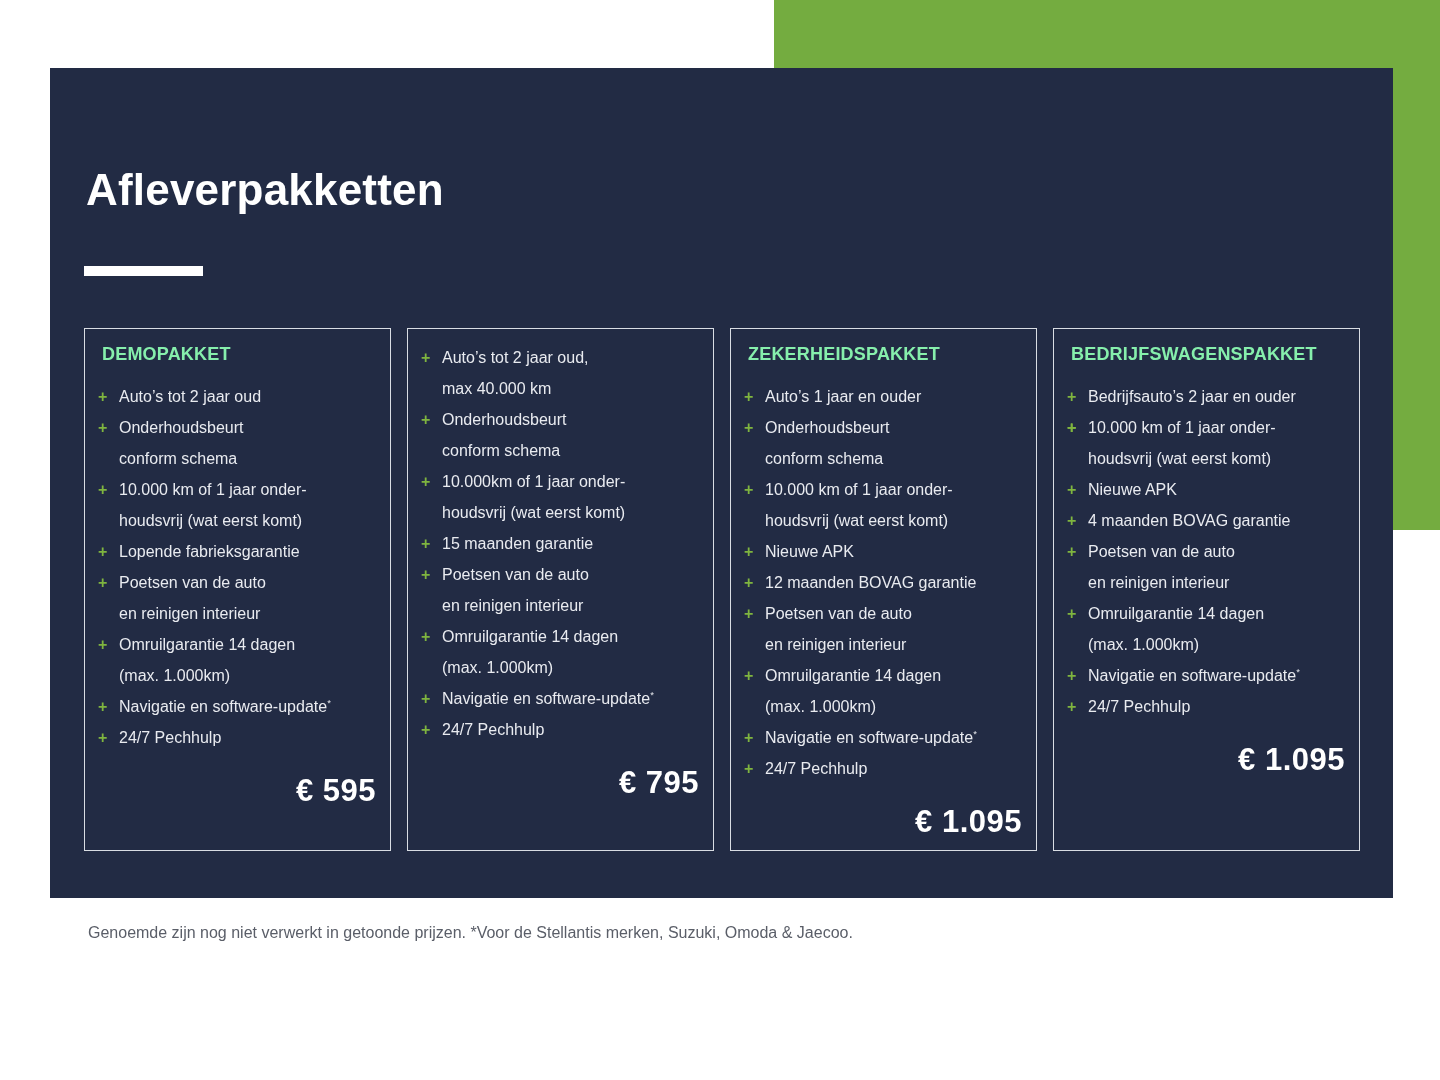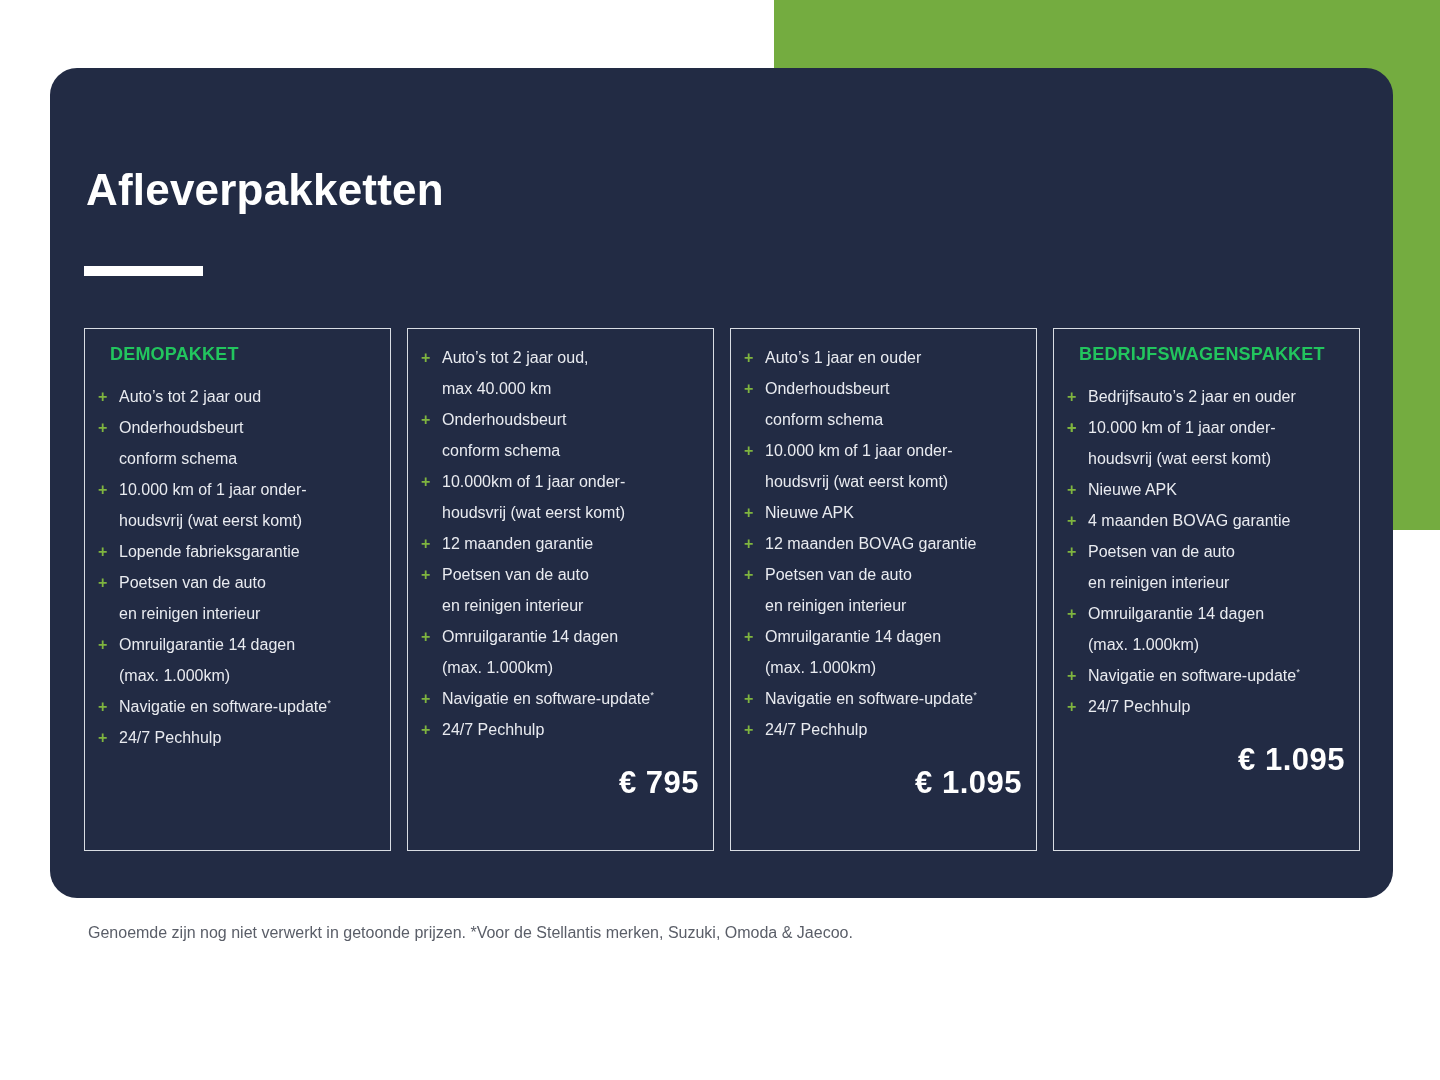--- a/index.html
+++ b/index.html
@@ -17,21 +17,20 @@
     background:#ffffff;
     font-family:"Liberation Sans", sans-serif;
   }
   .green-rect{
     position:absolute;left:774px;top:0;width:666px;height:530px;
     background:var(--green);
   }
   .panel{
     position:absolute;left:50px;top:68px;width:1343px;height:830px;
     background:var(--navy);
-    border-radius:27px;
   }
   .page-title{
     position:absolute;left:36px;top:100px;margin:0;
     font-size:44px;line-height:44px;font-weight:bold;color:#ffffff;
     letter-spacing:0.2px;
   }
   .title-underline{
     position:absolute;left:34px;top:198px;width:119px;height:10px;
     background:#ffffff;
   }
@@ -40,22 +39,22 @@
     display:flex;gap:16px;
   }
   .card{
     flex:1 1 0;height:523px;
     border:1.5px solid var(--card-border);
     padding:13px 14px 12px 13px;
     display:flex;flex-direction:column;
     background:transparent;
   }
   .card-title{
-    margin:0 0 14px 12px;
-    font-size:18px;line-height:25px;font-weight:bold;color:#22c55e;
+    margin:0 0 14px 4px;
+    font-size:18px;line-height:25px;font-weight:bold;color:#86efac;
     letter-spacing:0.2px;white-space:nowrap;
   }
   ul.items{list-style:none;margin:0;padding:0;}
   ul.items li{
     position:relative;padding-left:21px;
     color:var(--text);font-size:16px;line-height:31px;
   }
   ul.items .plus{
     position:absolute;left:0;top:0;
     color:var(--bullet-green);font-weight:bold;
@@ -85,35 +84,37 @@
         <ul class="items">
           <li><span class="plus">+</span><span class="item-text">Auto’s tot 2 jaar oud</span></li>
           <li><span class="plus">+</span><span class="item-text">Onderhoudsbeurt<br>conform schema</span></li>
           <li><span class="plus">+</span><span class="item-text">10.000 km of 1 jaar onder-<br>houdsvrij (wat eerst komt)</span></li>
           <li><span class="plus">+</span><span class="item-text">Lopende fabrieksgarantie</span></li>
           <li><span class="plus">+</span><span class="item-text">Poetsen van de auto<br>en reinigen interieur</span></li>
           <li><span class="plus">+</span><span class="item-text">Omruilgarantie 14 dagen<br>(max. 1.000km)</span></li>
           <li><span class="plus">+</span><span class="item-text">Navigatie en software-update<sup>*</sup></span></li>
           <li><span class="plus">+</span><span class="item-text">24/7 Pechhulp</span></li>
         </ul>
+        <div class="price">€ 595</div>
       </div>
       <div class="card">
         <ul class="items">
           <li><span class="plus">+</span><span class="item-text">Auto’s tot 2 jaar oud,<br>max 40.000 km</span></li>
           <li><span class="plus">+</span><span class="item-text">Onderhoudsbeurt<br>conform schema</span></li>
           <li><span class="plus">+</span><span class="item-text">10.000km of 1 jaar onder-<br>houdsvrij (wat eerst komt)</span></li>
-          <li><span class="plus">+</span><span class="item-text">12 maanden garantie</span></li>
+          <li><span class="plus">+</span><span class="item-text">15 maanden garantie</span></li>
           <li><span class="plus">+</span><span class="item-text">Poetsen van de auto<br>en reinigen interieur</span></li>
           <li><span class="plus">+</span><span class="item-text">Omruilgarantie 14 dagen<br>(max. 1.000km)</span></li>
           <li><span class="plus">+</span><span class="item-text">Navigatie en software-update<sup>*</sup></span></li>
           <li><span class="plus">+</span><span class="item-text">24/7 Pechhulp</span></li>
         </ul>
         <div class="price">€ 795</div>
       </div>
       <div class="card">
+        <h2 class="card-title">ZEKERHEIDSPAKKET</h2>
         <ul class="items">
           <li><span class="plus">+</span><span class="item-text">Auto’s 1 jaar en ouder</span></li>
           <li><span class="plus">+</span><span class="item-text">Onderhoudsbeurt<br>conform schema</span></li>
           <li><span class="plus">+</span><span class="item-text">10.000 km of 1 jaar onder-<br>houdsvrij (wat eerst komt)</span></li>
           <li><span class="plus">+</span><span class="item-text">Nieuwe APK</span></li>
           <li><span class="plus">+</span><span class="item-text">12 maanden BOVAG garantie</span></li>
           <li><span class="plus">+</span><span class="item-text">Poetsen van de auto<br>en reinigen interieur</span></li>
           <li><span class="plus">+</span><span class="item-text">Omruilgarantie 14 dagen<br>(max. 1.000km)</span></li>
           <li><span class="plus">+</span><span class="item-text">Navigatie en software-update<sup>*</sup></span></li>
           <li><span class="plus">+</span><span class="item-text">24/7 Pechhulp</span></li>

